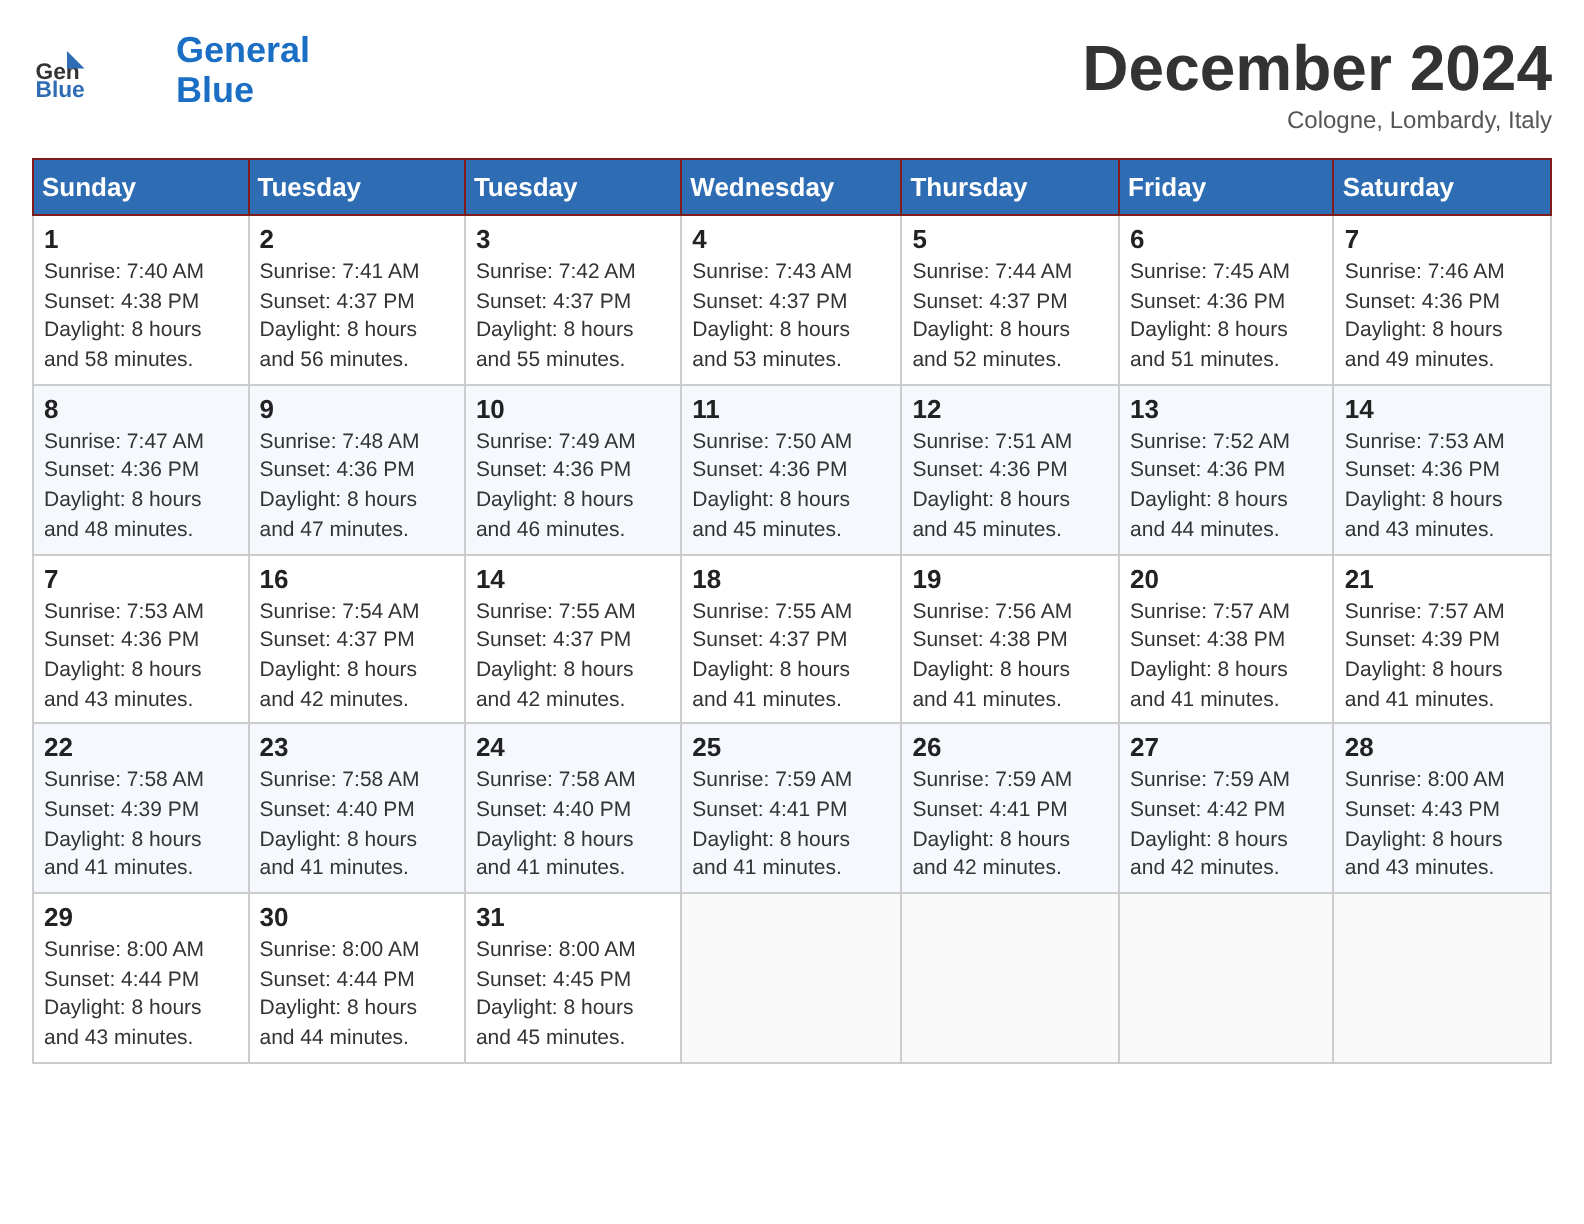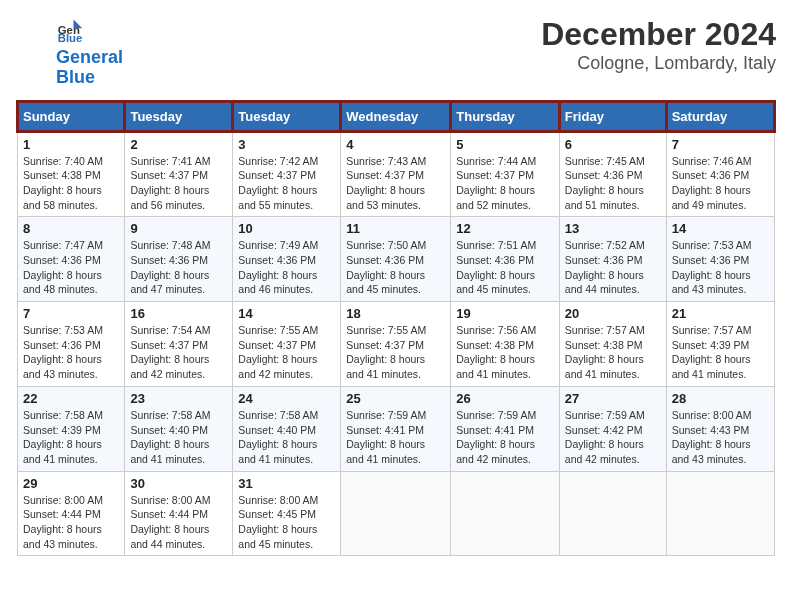--- a/index.html
+++ b/index.html
@@ -13,21 +13,20 @@
     .header {
       display: flex;
       justify-content: space-between;
       align-items: flex-start;
       margin-bottom: 12px;
     }
     .logo {
       display: flex;
       align-items: center;
       gap: 4px;
-      flex-direction: column;
     }
     .logo-text {
       font-size: 18px;
       font-weight: bold;
       color: #333;
       line-height: 1.1;
       margin-left: 40px;
     }
     .logo-text span { color: #1a6fc4; }
     .logo-icon {
@@ -35,36 +34,36 @@
       height: 28px;
     }
     .title-block { text-align: right; }
     .month-title {
       font-size: 32px;
       font-weight: bold;
       color: #333;
       margin-left: 20px;
     }
     .location {
-      font-size: 18px;
+      font-size: 12px;
       color: #555;
     }
     .calendar {
       width: 100%;
       border-collapse: collapse;
       font-size: 11px;
     }
     .calendar thead tr th {
       background: #2e6db4;
       color: #fff;
       padding: 6px 4px;
       text-align: left;
       font-size: 13px;
       font-weight: bold;
-      border: 3px solid #7f1d1d;
+      border: 1px solid #7f1d1d;
     }
     .calendar tbody tr td {
       border: 1px solid #ccc;
       vertical-align: top;
       padding: 4px 5px;
       min-height: 80px;
       width: 113px;
       background: #fff;
     }
     .calendar tbody tr:nth-child(even) td {

